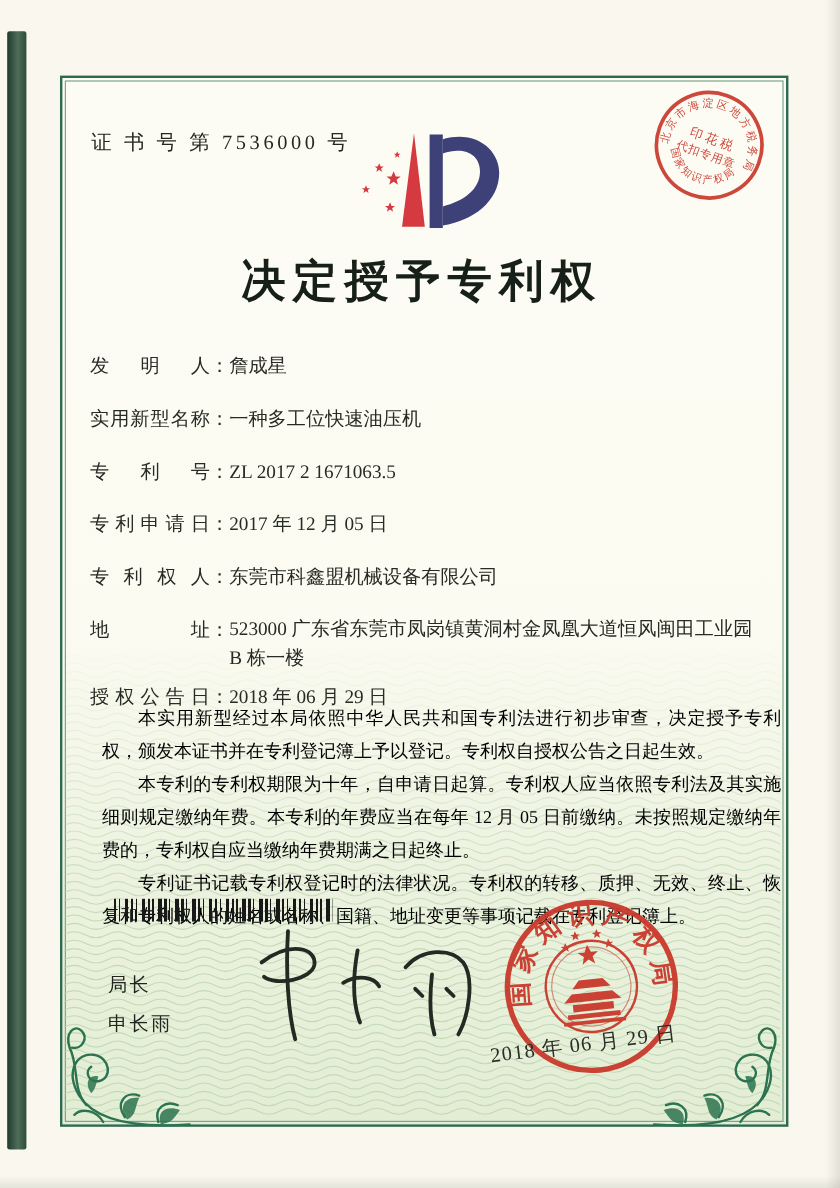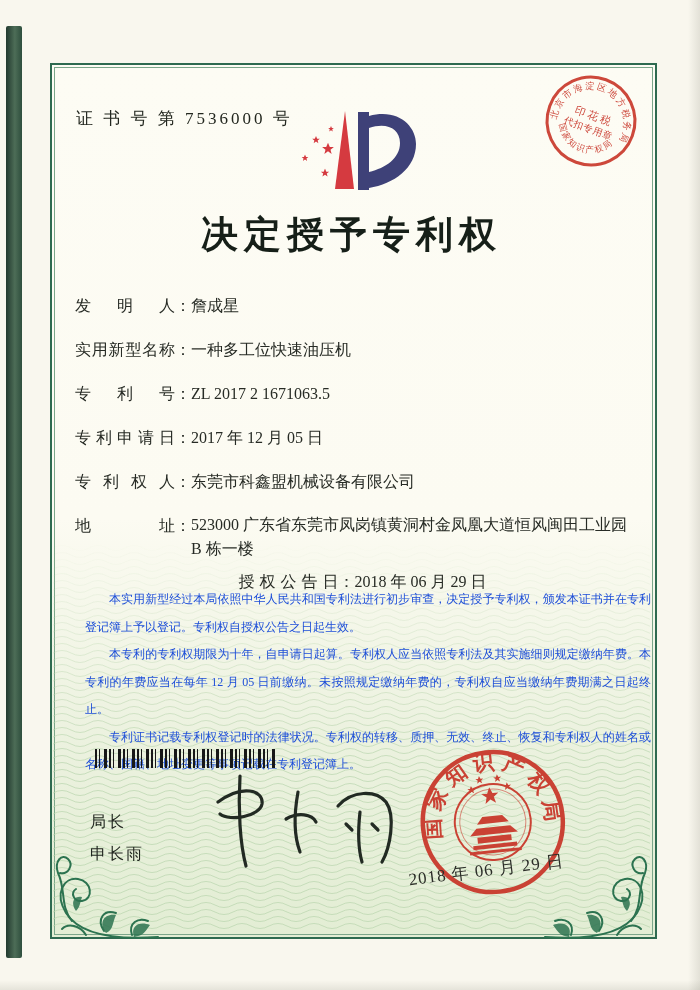--- a/index.html
+++ b/index.html
@@ -21,23 +21,23 @@
   .tax-seal{position:absolute;left:542px;top:72px;transform:rotate(20deg);opacity:.92;}
   .title{position:absolute;left:50px;top:210px;width:603px;text-align:center;
          font-size:37px;font-weight:bold;letter-spacing:6px;color:#161f18;}
   .fields{position:absolute;left:75px;top:293px;width:575px;font-size:16px;}
   .frow{margin-bottom:18px;line-height:26px;white-space:nowrap;}
   .flabel{display:inline-block;width:100px;text-align:justify;text-align-last:justify;vertical-align:top;}
   .fcolon{display:inline-block;width:16px;vertical-align:top;}
   .fvalue{display:inline-block;vertical-align:top;}
   .frow.addr{white-space:normal;margin-bottom:8px;}
   .frow.addr .fvalue{width:450px;line-height:24px;}
-  .grant{display:flex;justify-content:center;line-height:26px;white-space:nowrap;}
-  .body-text{position:absolute;left:85px;top:586px;width:566px;font-size:12px;
-         line-height:27.5px;text-align:justify;color:#1d4ed8;}
+  .grant{display:flex;justify-content:space-between;line-height:26px;white-space:nowrap;}
+  .body-text{position:absolute;left:85px;top:586px;width:566px;font-size:15px;
+         line-height:27.5px;text-align:justify;color:#000000;}
   .body-text p{margin:0;text-indent:2em;}
   .barcode{position:absolute;left:95px;top:749px;width:182px;height:19px;
          background:repeating-linear-gradient(90deg,#181818 0 2px,rgba(0,0,0,0) 2px 4px,
          #181818 4px 5px,rgba(0,0,0,0) 5px 9px,#181818 9px 12px,rgba(0,0,0,0) 12px 14px);}
   .director{position:absolute;left:90px;top:806px;font-size:16px;letter-spacing:2px;line-height:32px;color:#20251f;}
   .signature{position:absolute;left:190px;top:764px;}
   .office-seal{position:absolute;left:413px;top:744px;transform:rotate(-6deg);opacity:.95;}
   .seal-date{position:absolute;left:408px;top:856px;width:200px;transform:rotate(-7deg);
          font-size:17px;letter-spacing:1px;color:#2b2d28;}
   .footer{position:absolute;left:50px;top:909px;width:603px;text-align:center;font-size:13.5px;color:#343833;}

